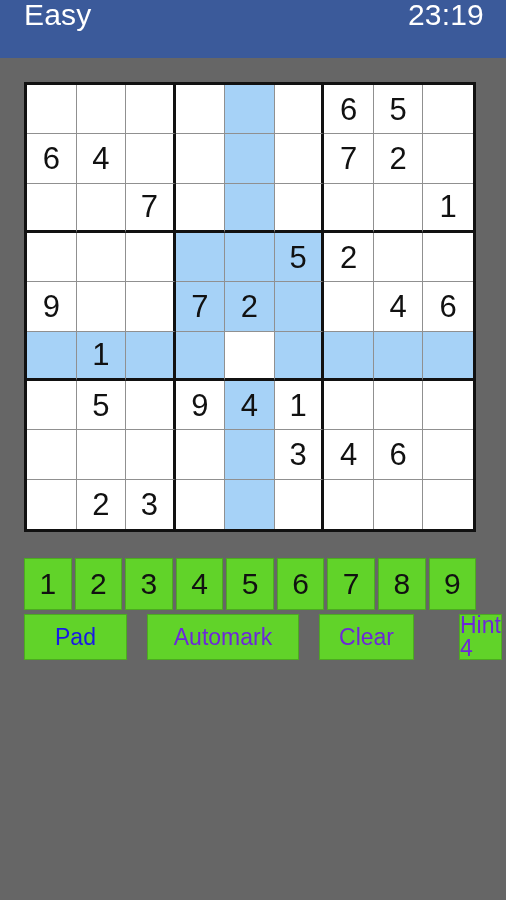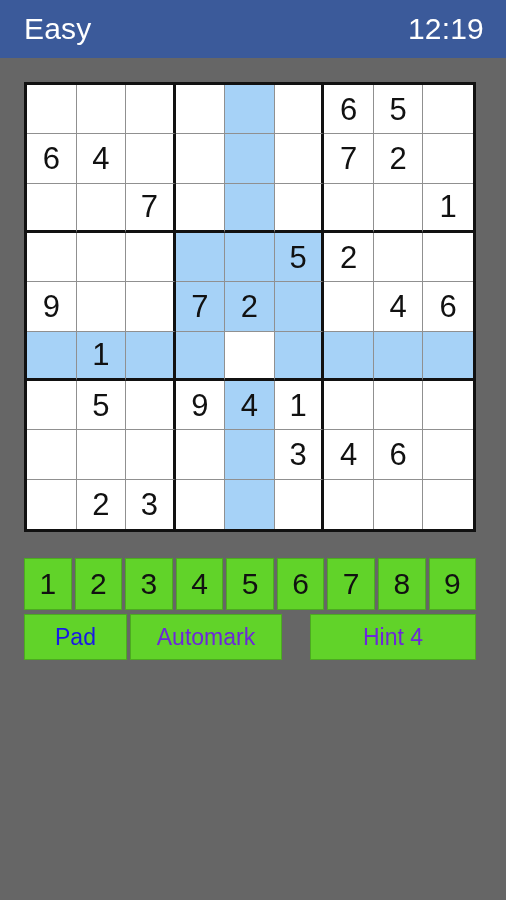--- a/index.html
+++ b/index.html
@@ -16,21 +16,21 @@
   }
 
   
   #header {
     position: absolute;
     left: 0; top: 0;
     width: 506px;
     height: 58px;
     background: #3b5a9a;
     display: flex;
-    align-items: center;
+    align-items: flex-start;
     justify-content: space-between;
     box-sizing: border-box;
     padding: 0 22px 0 24px;
   }
   #difficulty-label {
     color: #ffffff;
     font-size: 30px;
     font-weight: normal;
     letter-spacing: 0.2px;
     line-height: 1;
@@ -107,24 +107,24 @@
     color: #111111;
     line-height: 1;
     user-select: none;
   }
 
   
   #controls {
     position: absolute;
     left: 24px;
     top: 614px;
-    width: 452px;
+    width: 410px;
     height: 46px;
     display: flex;
-    gap: 3px;
+    gap: 20px;
   }
   .ctrlkey {
     background: #61d329;
     border: 1px solid #4cab20;
     box-sizing: border-box;
     display: flex;
     align-items: center;
     justify-content: center;
     font-size: 23px;
     color: #6d28d9;
@@ -134,21 +134,21 @@
   .ctrlkey.pad   { flex: 0 0 103px; color: #1919e6; }
   .ctrlkey.auto  { flex: 0 0 152px; }
   .ctrlkey.clear { flex: 0 0 95px; }
   .ctrlkey.hint  { flex: 1 1 auto; margin-left: 25px; }
 </style>
 </head>
 <body>
 
 <div id="header">
   <span id="difficulty-label">Easy</span>
-  <span id="timer-label">12:19</span>
+  <span id="timer-label">23:19</span>
 </div>
 
 <div id="board-wrap">
   <div id="board">
       <div class="cell">
         <span class="val"></span>
       </div>
       <div class="cell">
         <span class="val"></span>
       </div>
@@ -400,14 +400,15 @@
     <div class="numkey">5</div>
     <div class="numkey">6</div>
     <div class="numkey">7</div>
     <div class="numkey">8</div>
     <div class="numkey">9</div>
   </div>
 
 <div id="controls">
   <div class="ctrlkey pad">Pad</div>
   <div class="ctrlkey auto">Automark</div>
+  <div class="ctrlkey clear">Clear</div>
   <div class="ctrlkey hint">Hint 4</div>
 </div>
 
 </body></html>

